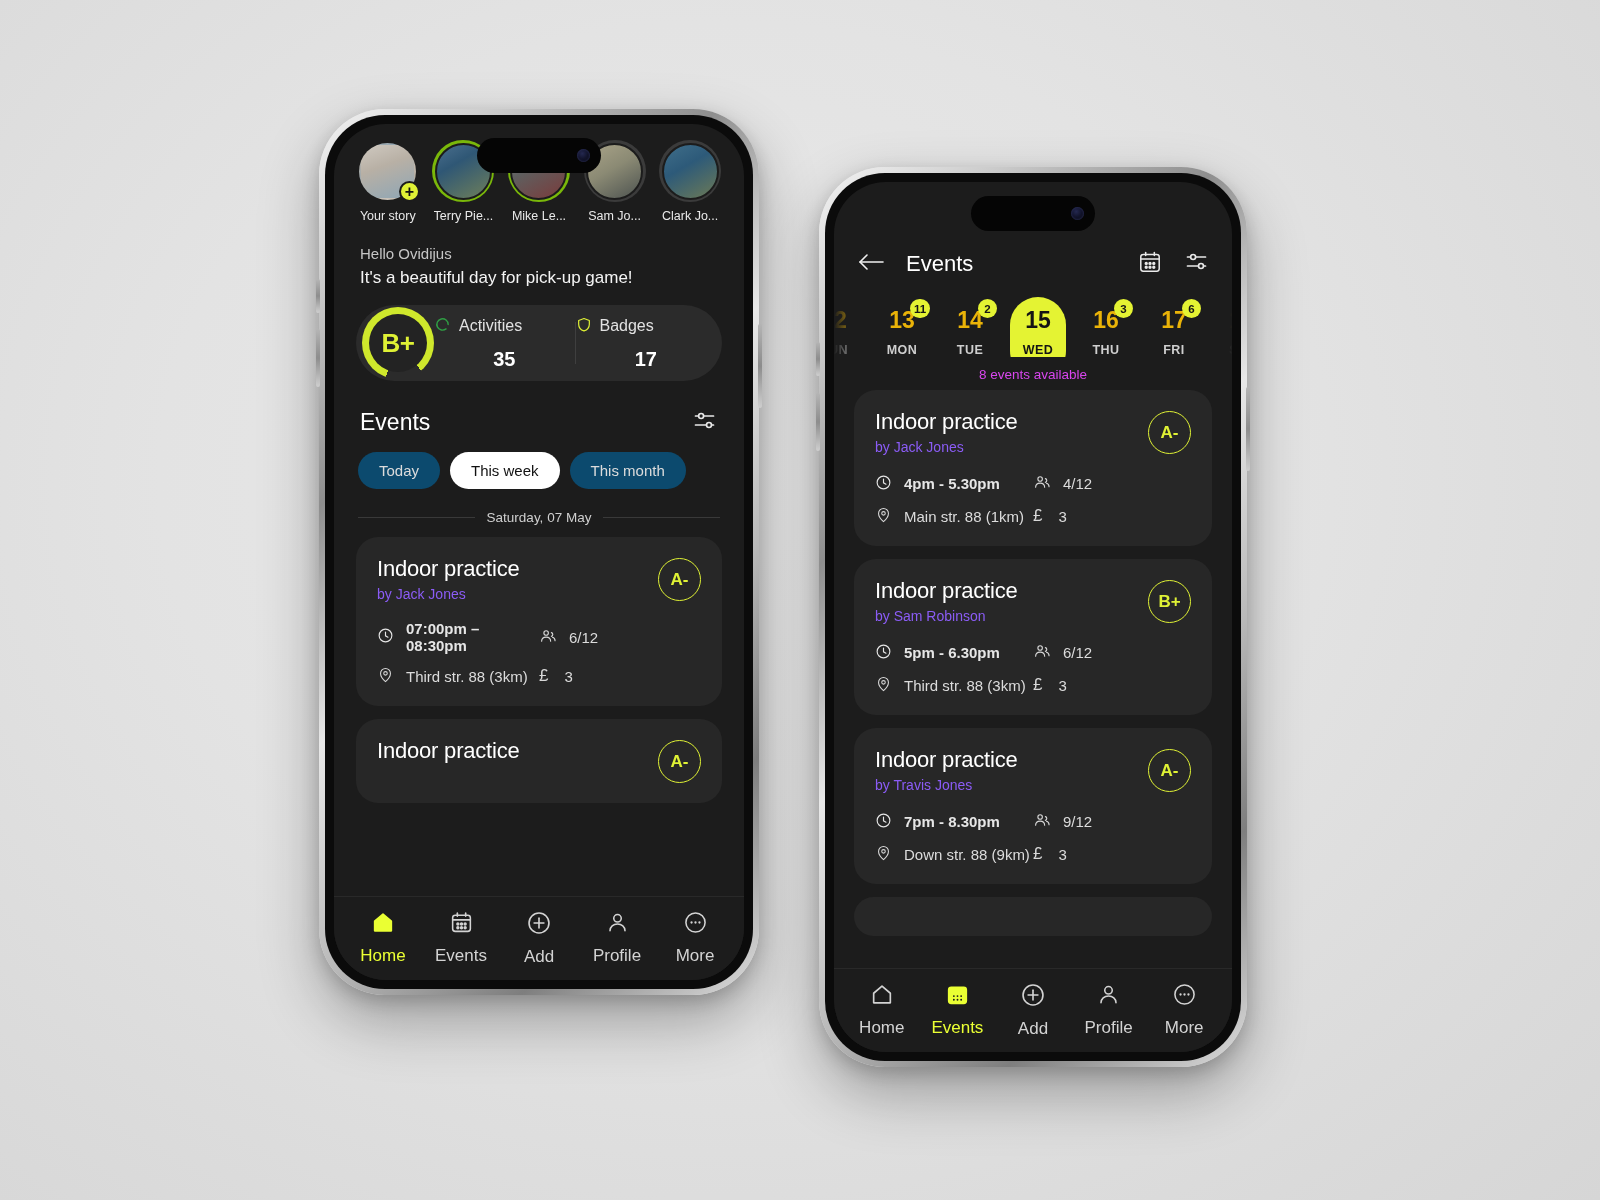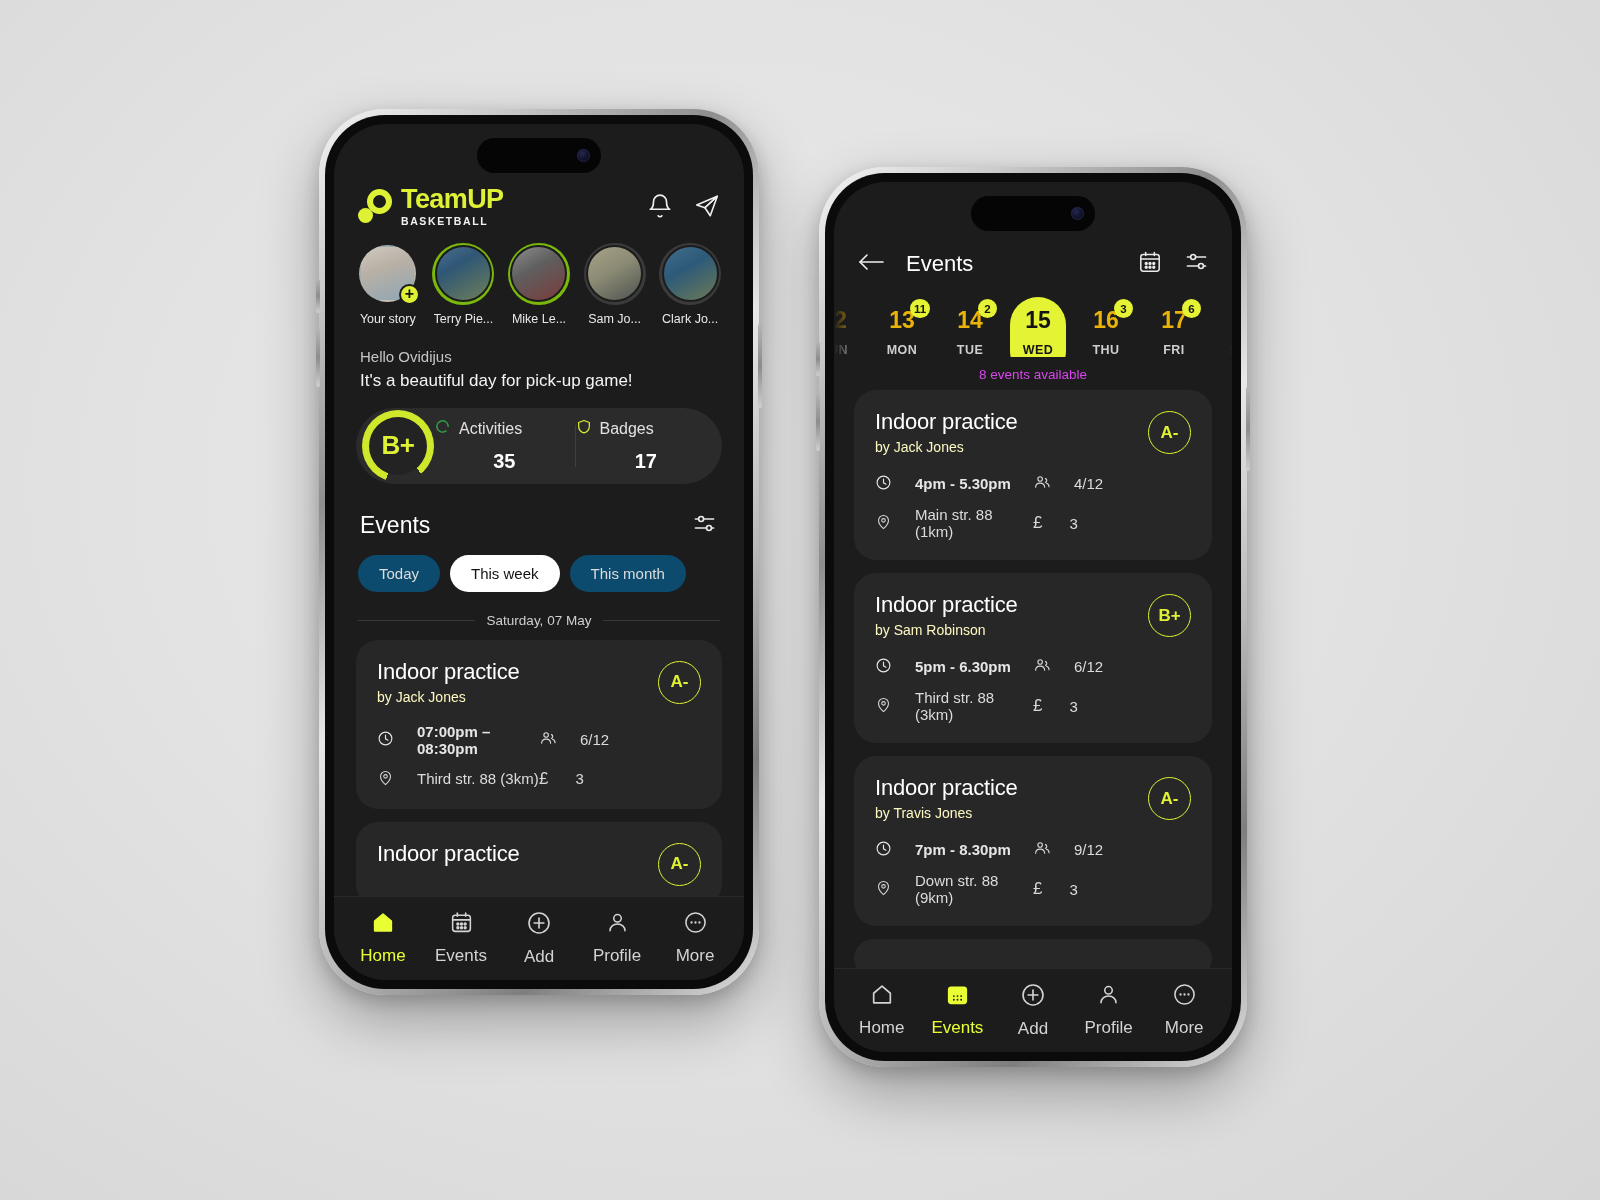--- a/index.html
+++ b/index.html
@@ -159,29 +159,29 @@
 
   
   .cards { padding: 12px 22px 0 22px; display: flex; flex-direction: column; gap: 13px; flex: 1; min-height: 0; }
   .cards2 { padding: 8px 20px 0 20px; }
   .card {
     background: #272727; border-radius: 22px; padding: 19px 21px 20px 21px;
     position: relative; flex: none;
   }
   .card-top { display: flex; align-items: flex-start; justify-content: space-between; }
   .card-title { color: #fff; font-size: 22px; font-weight: 500; letter-spacing: -0.2px; }
-  .card-by { color: #fef9c3; font-size: 14px; margin-top: 4px; }
+  .card-by { color: #8b5cf6; font-size: 14px; margin-top: 4px; }
   .grade-badge {
     width: 43px; height: 43px; border-radius: 50%; flex: none;
     border: 1.6px solid #dff135; color: #dff135;
     display: flex; align-items: center; justify-content: center;
     font-size: 17px; font-weight: 600; margin-top: 2px;
   }
   .card-meta { margin-top: 18px; display: grid; grid-template-columns: 1fr 1fr; row-gap: 12px; }
-  .meta { display: flex; align-items: center; gap: 23px; color: #e6e6e6; font-size: 15px; }
+  .meta { display: flex; align-items: center; gap: 12px; color: #e6e6e6; font-size: 15px; }
   .meta.bold { font-weight: 700; }
   .meta.dim { color: #dcdcdc; }
   .meta svg { flex: none; }
 
   
   .tabbar {
     display: flex; align-items: flex-start; justify-content: space-around;
     padding: 13px 10px 0 10px; background: #1c1c1c;
     border-top: 1px solid rgba(255,255,255,0.06);
     height: 84px; flex: none;
@@ -242,46 +242,20 @@
   <div class="side-btn" style="right:-3px; top:215px; width:4px; height:84px;"></div>
   <div class="phone-inner">
     <div class="screen">
 
       <div class="island">
           <div class="cam"></div>
         </div>
 
       <div class="app">
 
-        <div class="hdr1">
-          <div class="brand">
-            <div class="logo-mark">
-              <div class="logo-ring"></div>
-                <div class="logo-dot"></div>
-            </div>
-            <div class="brand-txt">
-              <div class="brand-name">TeamUP</div>
-              <div class="brand-sub">BASKETBALL</div>
-            </div>
-          </div>
-          <div class="hdr-icons">
-            <span>
-              <svg class="ic" viewBox="0 0 24 24" fill="none" stroke="#f0f0f0" stroke-width="1.5" stroke-linecap="round" stroke-linejoin="round">
-                <path d="M18 8a6 6 0 1 0-12 0c0 6-3 7-3 7h18s-3-1-3-7z"></path>
-                  <path d="M10.3 21a2 2 0 0 0 3.4 0"></path>
-              </svg>
-            </span>
-            <span>
-              <svg class="ic" viewBox="0 0 24 24" fill="none" stroke="#f0f0f0" stroke-width="1.5" stroke-linecap="round" stroke-linejoin="round">
-                <path d="M21.5 3L2.5 11l7.5 2.6L21.5 3z"></path>
-                  <path d="M21.5 3l-6.5 18-4.9-7.4L21.5 3z"></path>
-              </svg>
-            </span>
-          </div>
-        </div>
 
         <div class="stories">
           <div class="story">
             <div class="story-av ring-none">
               <div class="av-img" style="background:linear-gradient(160deg,#cfc9c0,#b8b0a5 40%,#8fa6b5)"></div>
               <div class="plus-badge">+</div>
             </div>
             <div class="story-name">Your story</div>
           </div>
           <div class="story">

